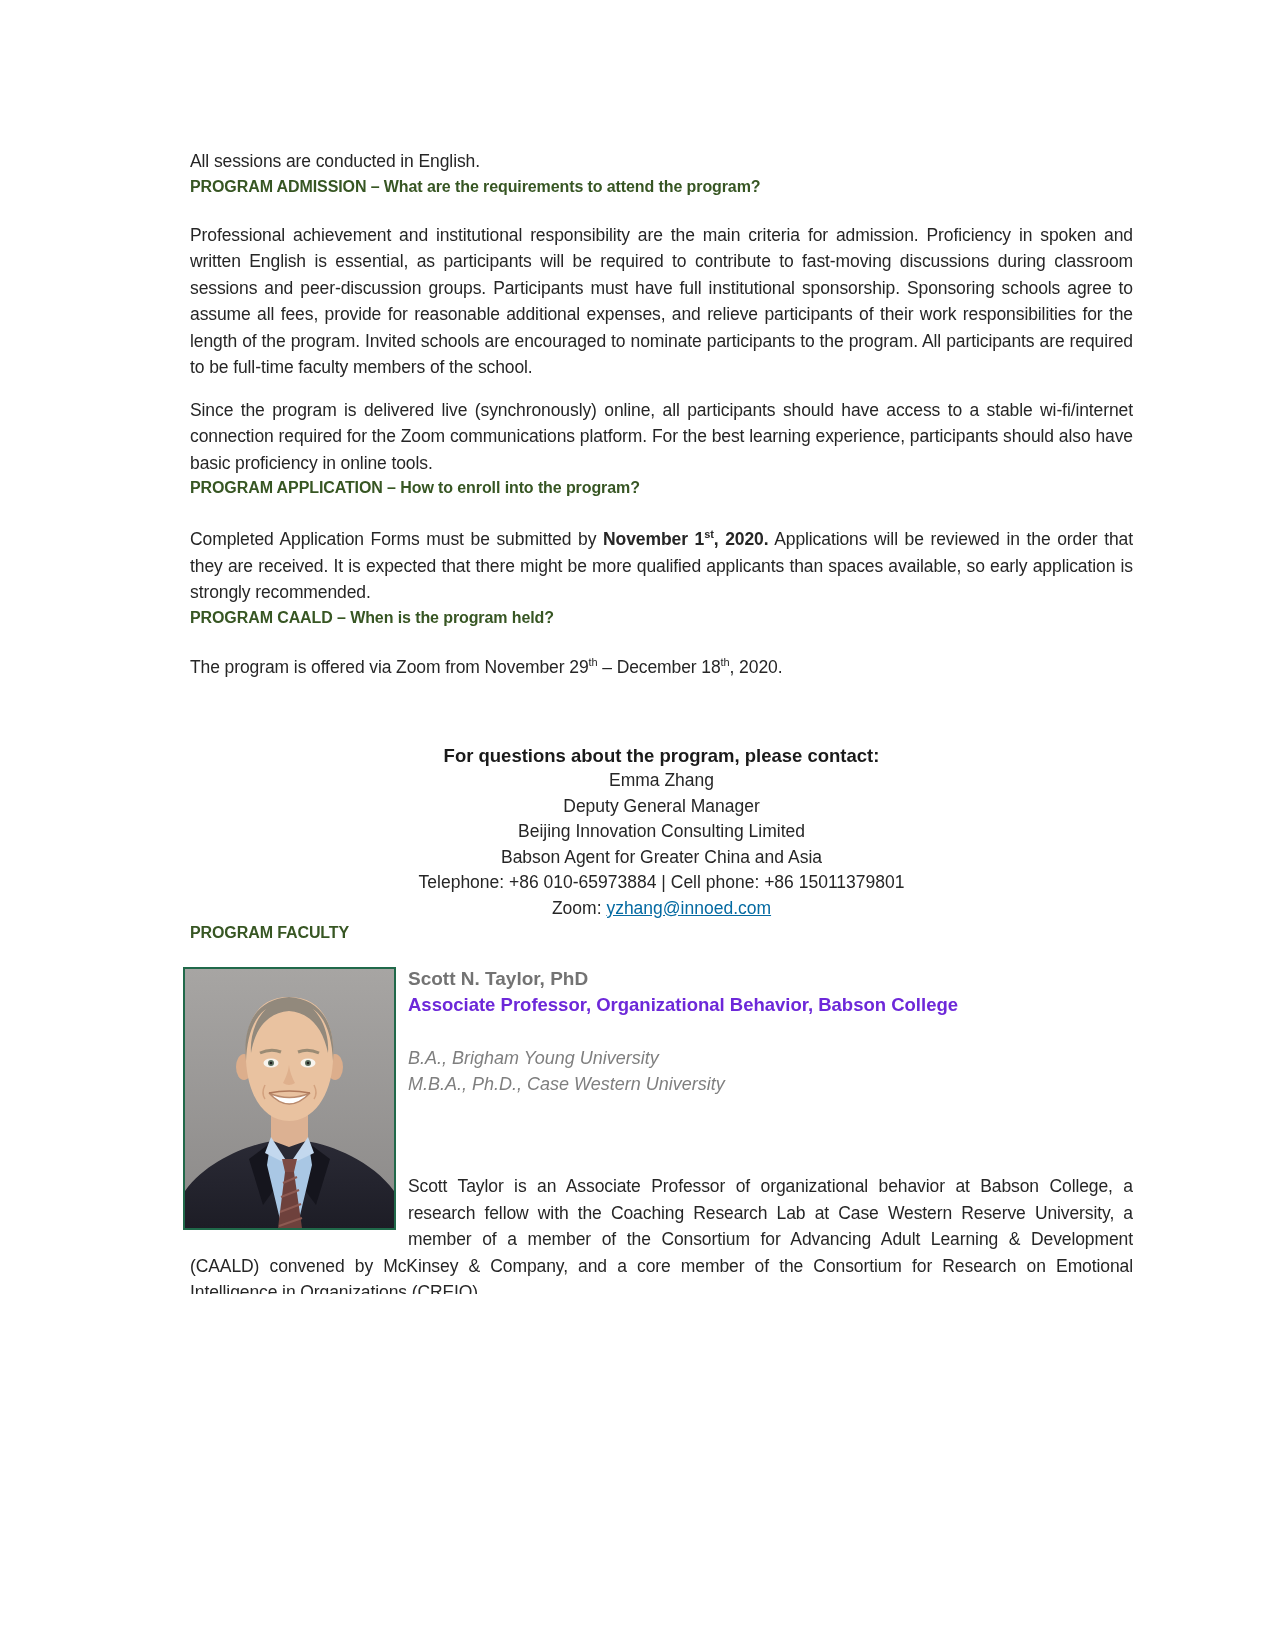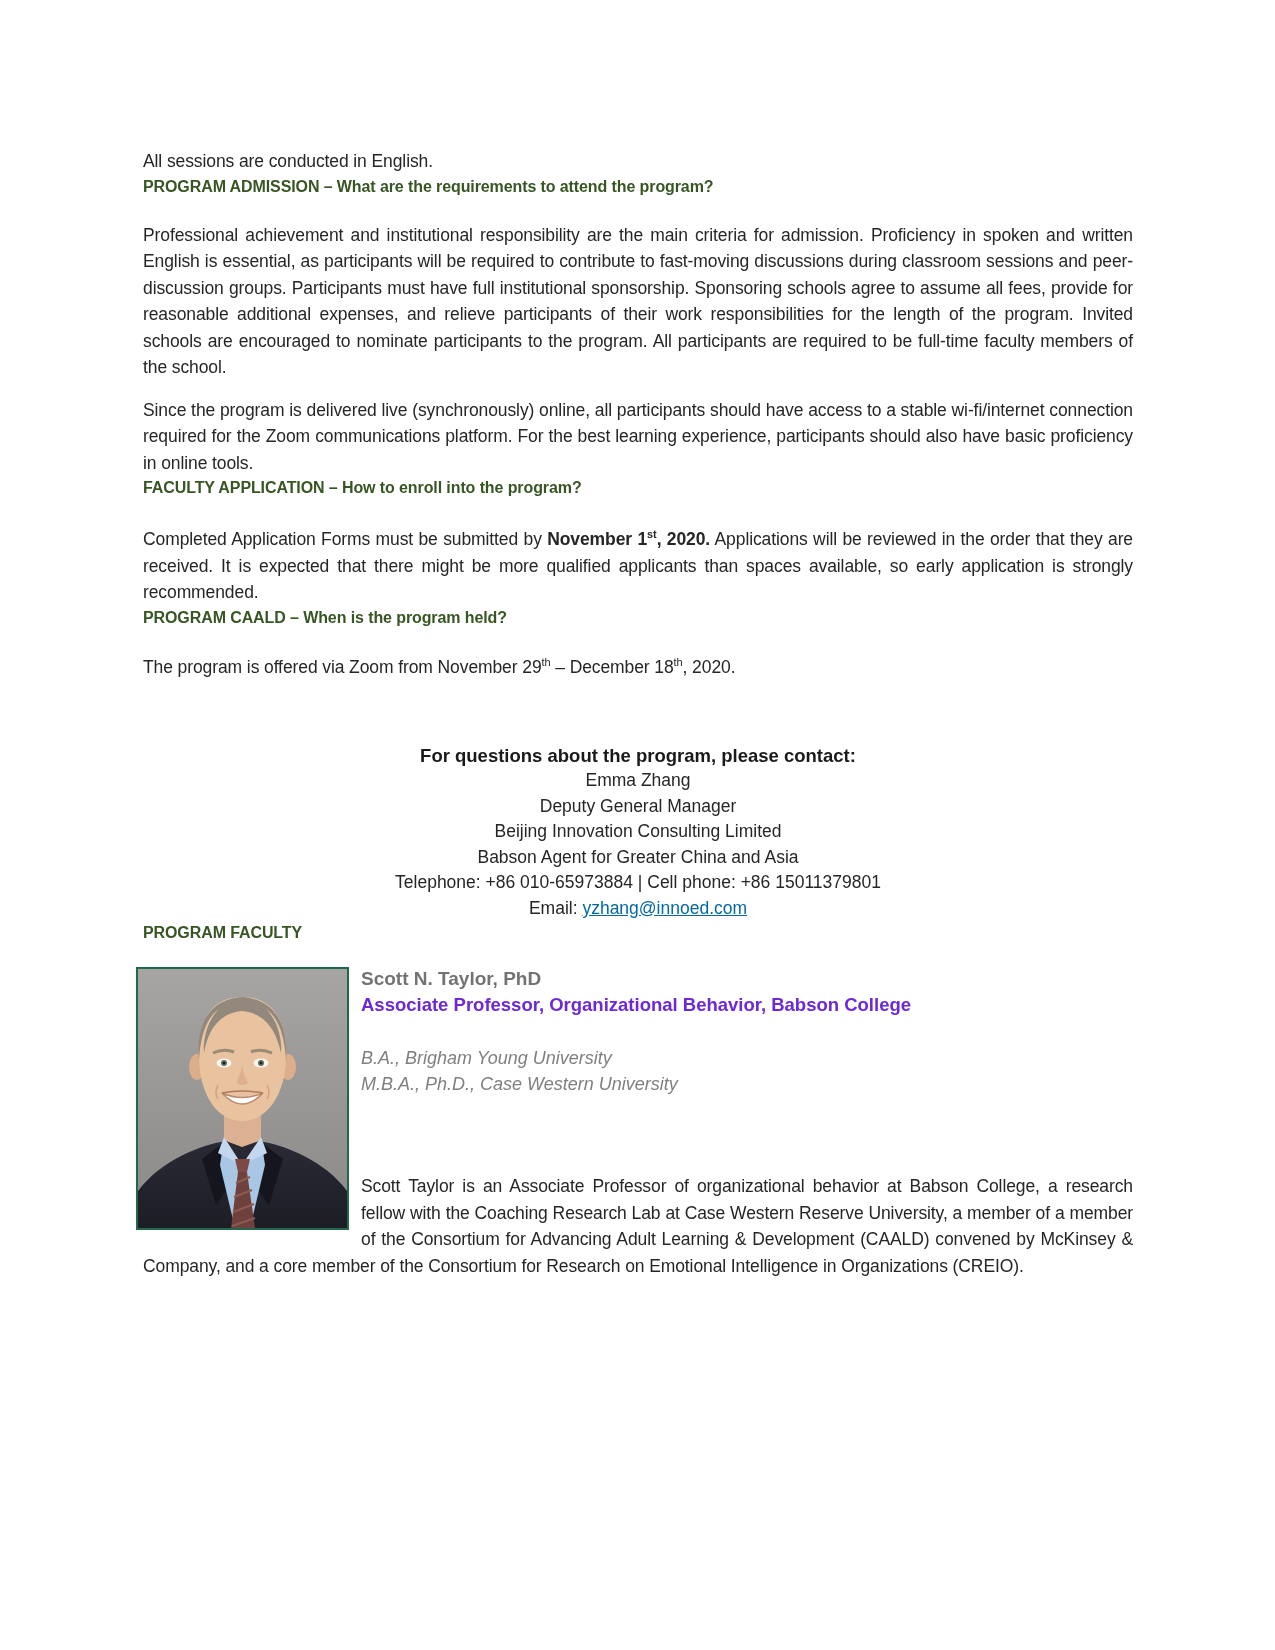--- a/index.html
+++ b/index.html
@@ -5,20 +5,21 @@
   * { box-sizing: border-box; }
   html, body { margin: 0; padding: 0; background: #ffffff; }
   .page {
     width: 1275px;
     height: 1294px;
     background: #ffffff;
     position: relative;
     overflow: hidden;
     font-family: "Liberation Sans", sans-serif;
     color: #262626;
+    padding-left: 47px;
   }
   .content {
     padding: 148px 142px 0 143px;
   }
   p { margin: 0; }
   .body-text {
     font-size: 17.5px;
     line-height: 26.5px;
     letter-spacing: -0.1px;
   }
@@ -110,37 +111,37 @@
   <div class="content">
 
     <p class="body-text intro">All sessions are conducted in English.</p>
 
     <h2 class="sec-heading h-admission">PROGRAM ADMISSION – What are the requirements to attend the program?</h2>
 
     <p class="body-text just p1">Professional achievement and institutional responsibility are the main criteria for admission. Proficiency in spoken and written English is essential, as participants will be required to contribute to fast-moving discussions during classroom sessions and peer-discussion groups. Participants must have full institutional sponsorship. Sponsoring schools agree to assume all fees, provide for reasonable additional expenses, and relieve participants of their work responsibilities for the length of the program. Invited schools are encouraged to nominate participants to the program. All participants are required to be full-time faculty members of the school.</p>
 
     <p class="body-text just p2">Since the program is delivered live (synchronously) online, all participants should have access to a stable wi-fi/internet connection required for the Zoom communications platform. For the best learning experience, participants should also have basic proficiency in online tools.</p>
 
-    <h2 class="sec-heading h-application">FACULTY APPLICATION – How to enroll into the program?</h2>
+    <h2 class="sec-heading h-application">PROGRAM APPLICATION – How to enroll into the program?</h2>
 
     <p class="body-text just p3"><span>Completed Application Forms must be submitted by </span><span class="strong"><span>November 1</span><sup class="sp">st</sup><span>, 2020.</span></span><span> Applications will be reviewed in the order that they are received. It is expected that there might be more qualified applicants than spaces available, so early application is strongly recommended.</span></p>
 
     <h2 class="sec-heading h-dates">PROGRAM CAALD – When is the program held?</h2>
 
     <p class="body-text dates-line"><span>The program is offered via Zoom from November 29</span><sup class="sp">th</sup><span> – December 18</span><sup class="sp">th</sup><span>, 2020.</span></p>
 
     <p class="contact-heading">For questions about the program, please contact:</p>
 
     <div class="contact-block">
       <span class="cline">Emma Zhang</span>
       <span class="cline">Deputy General Manager</span>
       <span class="cline">Beijing Innovation Consulting Limited</span>
       <span class="cline">Babson Agent for Greater China and Asia</span>
       <span class="cline">Telephone: +86 010-65973884 | Cell phone: +86 15011379801</span>
-      <span class="cline"><span>Email: </span><a class="email-link" href="#">yzhang@innoed.com</a></span>
+      <span class="cline"><span>Zoom: </span><a class="email-link" href="#">yzhang@innoed.com</a></span>
     </div>
 
     <h2 class="sec-heading h-faculty">PROGRAM FACULTY</h2>
 
     <div class="faculty">
       <div class="photo-frame">
         <svg viewBox="0 0 209 259" preserveAspectRatio="none">
           <defs>
             <linearGradient id="bgGrad" x1="0" y1="0" x2="0" y2="1">
               <stop offset="0" stop-color="#a7a5a3"></stop>

